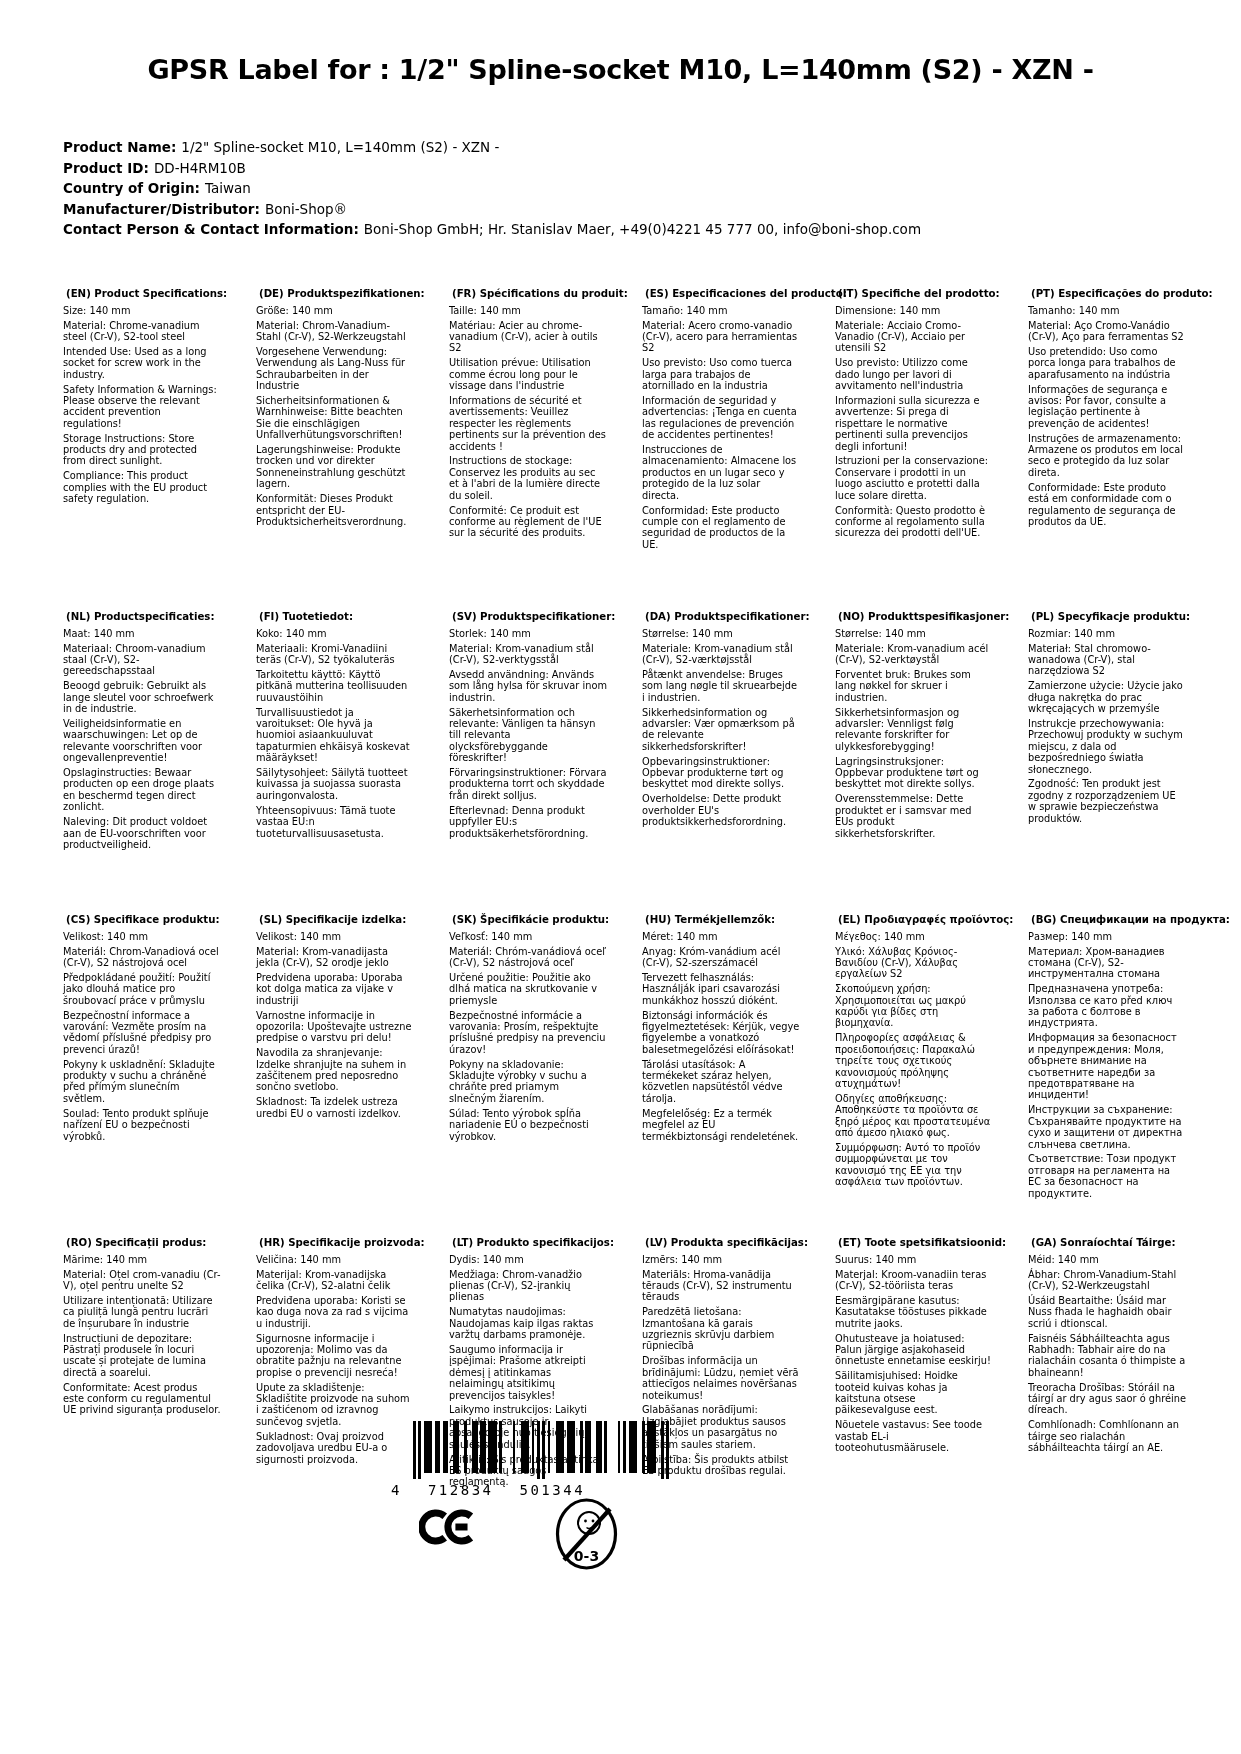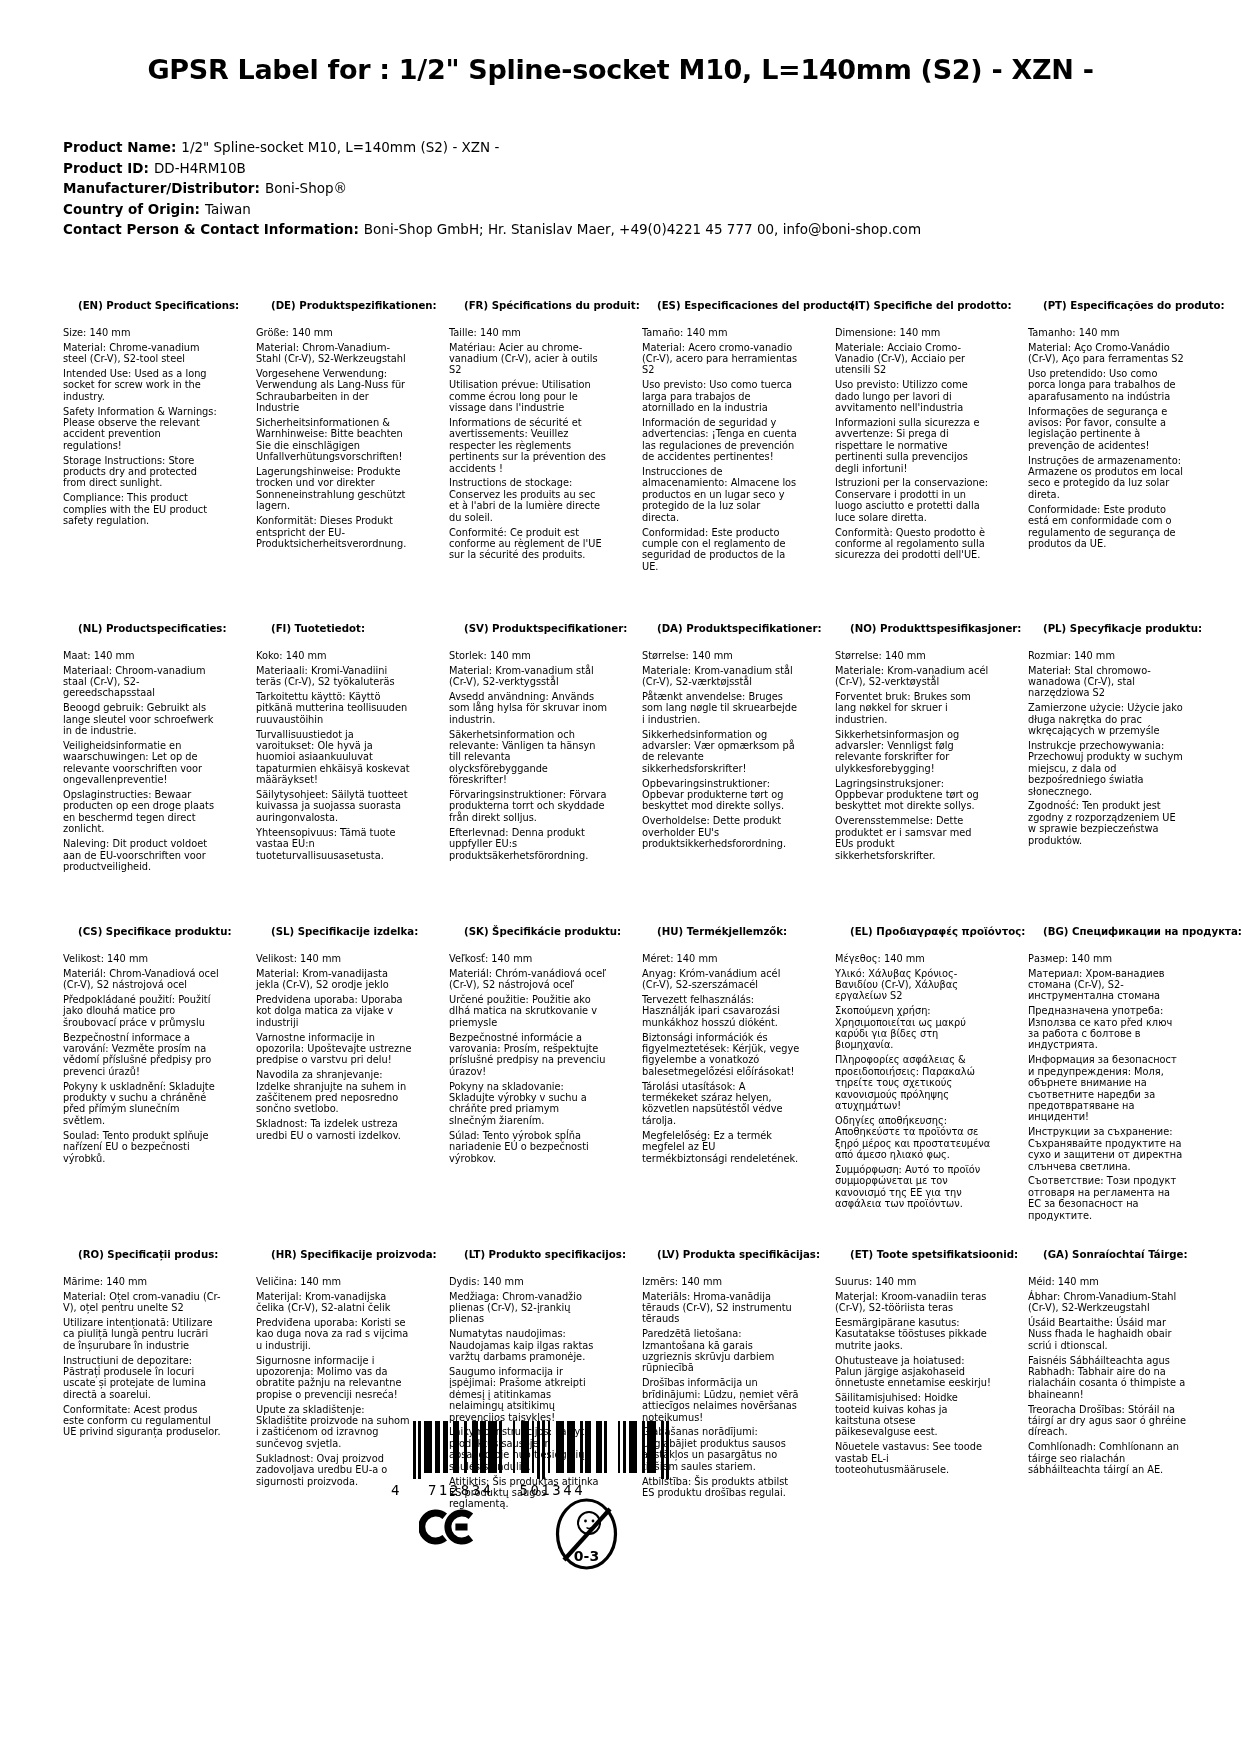--- a/index.html
+++ b/index.html
@@ -8,23 +8,23 @@
   .title{position:absolute;top:54px;left:0;width:100%;text-align:center;
          font-size:27px;font-weight:700;margin:0;letter-spacing:-0.3px;}
   .info{position:absolute;left:63px;top:137px;font-size:13.5px;line-height:20.5px;}
   .info-row{white-space:nowrap;}
   .info-label{font-weight:700;text-align:center;}
   .info-value{font-weight:400;margin-left:5px;}
   .grid{position:absolute;left:63px;top:285px;display:grid;
         grid-template-columns:repeat(6,160px);column-gap:33px;
         grid-template-rows:323px 303px 323px auto;align-items:start;}
   .block{font-size:9.8px;line-height:11.4px;}
-  .block-heading{font-size:10.2px;font-weight:700;margin:15px;white-space:nowrap;line-height:11.6px;}
+  .block-heading{font-size:10.2px;font-weight:700;margin:3px;white-space:nowrap;line-height:11.6px;}
   .block p{margin:3.5px 0 0 0;max-width:158px;}
-  .block p:first-of-type{margin-top:11px;}
+  .block p:first-of-type{margin-top:5px;}
   .barcode{position:absolute;left:413px;top:1421px;width:256px;height:58px;}
   .barcode rect{fill:#000000;}
   .barcode-digits{position:absolute;left:391px;top:1482px;display:flex;gap:26px;
         font-family:"DejaVu Sans Mono","Liberation Mono",monospace;
         font-size:14px;letter-spacing:2.5px;}
   .ce{position:absolute;left:419px;top:1506px;}
   .age{position:absolute;left:555px;top:1497px;}
 </style>
 </head>
 <body>
@@ -34,24 +34,24 @@
   <h1 class="title">GPSR Label for : 1/2" Spline-socket M10, L=140mm (S2) - XZN -</h1>
 
   <div class="info">
     <div class="info-row">
       <span class="info-label">Product Name:</span><span class="info-value">1/2" Spline-socket M10, L=140mm (S2) - XZN -</span>
     </div>
     <div class="info-row">
       <span class="info-label">Product ID:</span><span class="info-value">DD-H4RM10B</span>
     </div>
     <div class="info-row">
+      <span class="info-label">Country of Origin:</span><span class="info-value">Taiwan</span>
+    </div>
+    <div class="info-row">
       <span class="info-label">Manufacturer/Distributor:</span><span class="info-value">Boni-Shop®</span>
-    </div>
-    <div class="info-row">
-      <span class="info-label">Country of Origin:</span><span class="info-value">Taiwan</span>
     </div>
     <div class="info-row">
       <span class="info-label">Contact Person &amp; Contact Information:</span><span class="info-value">Boni-Shop GmbH; Hr. Stanislav Maer, +49(0)4221 45 777 00, info@boni-shop.com</span>
     </div>
   </div>
 
   <div class="grid" id="blocks-grid">
       <section class="block">
     <h3 class="block-heading">(EN) Product Specifications:</h3>
   <p>Size: 140 mm</p>

